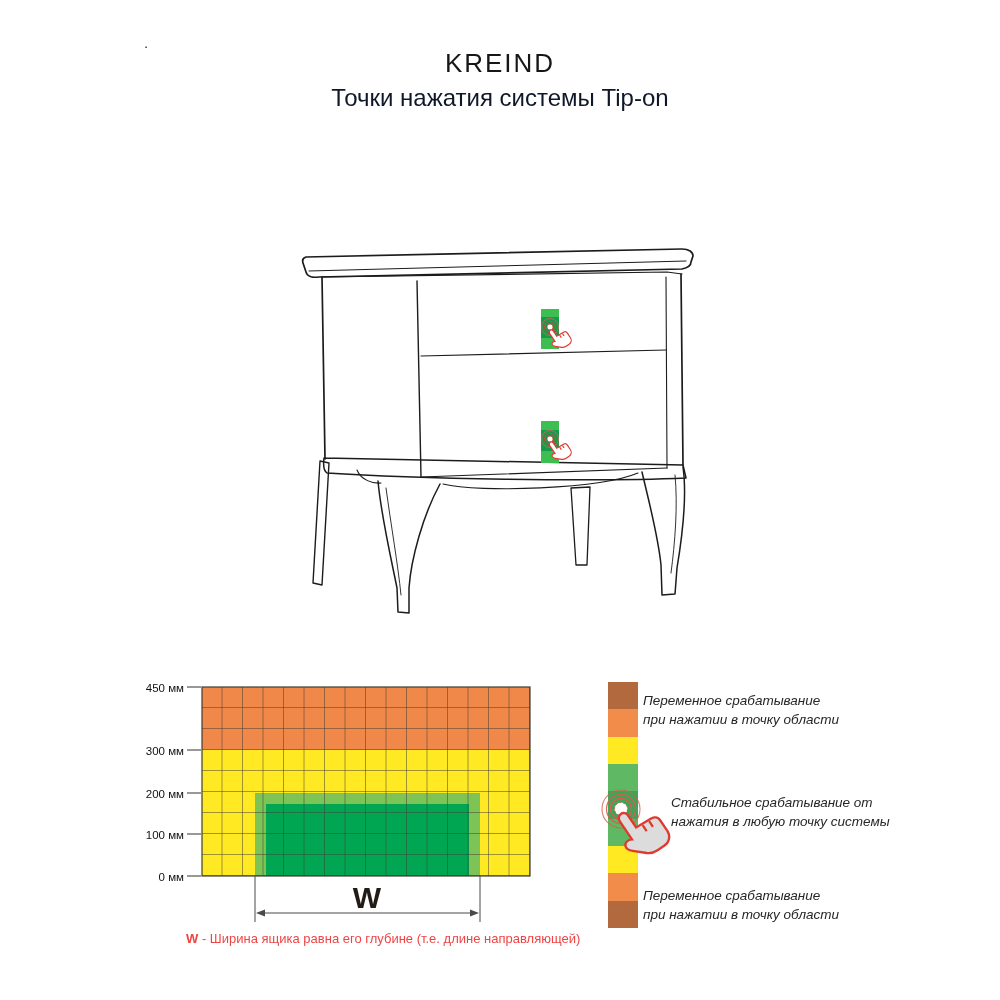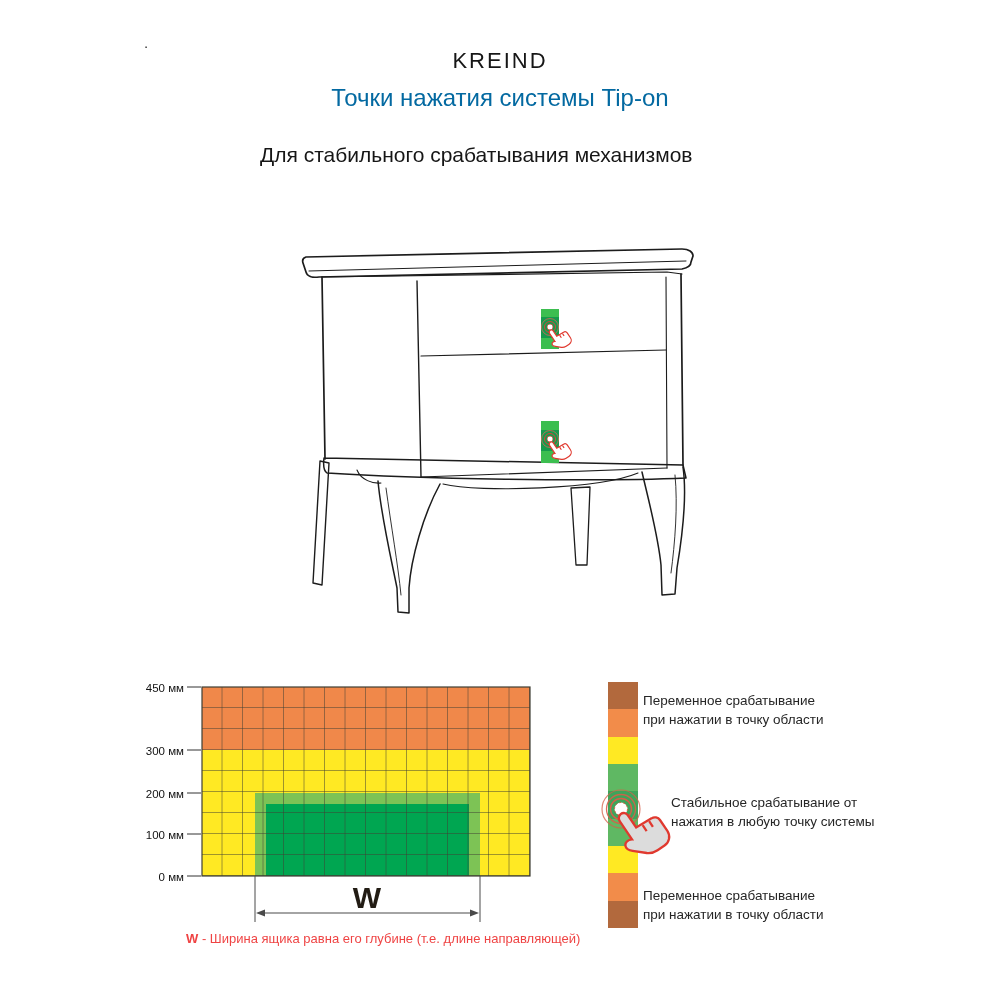--- a/index.html
+++ b/index.html
@@ -1,45 +1,44 @@
 <!DOCTYPE html>
 <html><head>
 <meta charset="utf-8">
 <style>
   html,body{margin:0;padding:0;background:#ffffff;}
   body{font-family:"Liberation Sans",sans-serif;color:#1b1b1b;}
   .canvas{position:relative;width:1000px;height:1000px;background:#fff;overflow:hidden;}
   .abs{position:absolute;}
   .stray{left:144px;top:34px;font-size:15px;color:#333;}
-  .brand{left:0;top:48px;width:1000px;text-align:center;font-size:22px;letter-spacing:2px;color:#161616;}
-  .subtitle{left:0;top:84px;width:1000px;text-align:center;font-size:24px;color:#0369a1;}
+  .brand{left:0;top:48px;width:1000px;text-align:center;font-size:26px;letter-spacing:2px;color:#161616;}
+  .subtitle{left:0;top:84px;width:1000px;text-align:center;font-size:24px;color:#0f172a;}
   .intro{left:260px;top:140px;font-size:21px;line-height:29px;color:#161616;}
   .legend-strip{left:608px;top:682px;width:30px;height:246px;display:flex;flex-direction:column;}
   .legend-strip div{flex:1;}
-  .legend-text{font-size:13.5px;line-height:19px;color:#262626;}
+  .legend-text{font-size:13.5px;line-height:19px;color:#262626;font-style:italic;}
   .lt1{left:643px;top:691px;}
   .lt2{left:660px;top:793px;margin-left:11px;}
   .lt3{left:643px;top:886px;}
   .caption{left:186px;top:931px;font-size:13px;color:#ef4444;}
   .caption b{font-weight:bold;}
   svg{display:block;}
   svg text{font-family:"Liberation Sans",sans-serif;}
 </style>
 </head>
 <body>
 
 <div class="canvas">
 
   <div class="abs stray">.</div>
 
   <div class="abs brand">KREIND</div>
   <div class="abs subtitle">Точки нажатия системы Tip-on</div>
 
   <div class="abs intro">
-    <div>Для стабильного срабатывания механизмов</div>
   </div>
 
   <svg class="abs" style="left:295px;top:243px" width="405" height="385" viewBox="0 0 405 385">
     <defs>
       <g id="hand-icon">
         <path d="M-1.6,0.6 C-3.2,0.8 -4,1.8 -4,3.4 L-4,13.6 C-5.6,12.6 -7.8,12.9 -8.4,14.6
                  C-8.9,16 -8,17.2 -6.8,18.3 L-1.8,22.9 C-0.4,24.1 1.3,24.7 3.2,24.7
                  L7.2,24.7 C10,24.7 12.2,22.5 12.2,19.7 L12.2,13.4 C12.2,11.8 10.9,10.5 9.3,10.5
                  L0.8,10 L0.8,3.4 C0.8,1.8 -0.1,0.5 -1.6,0.6 Z"></path>
         <path d="M4,10.8 L4,14.2 M7.6,11 L7.6,14.2" fill="none"></path>

